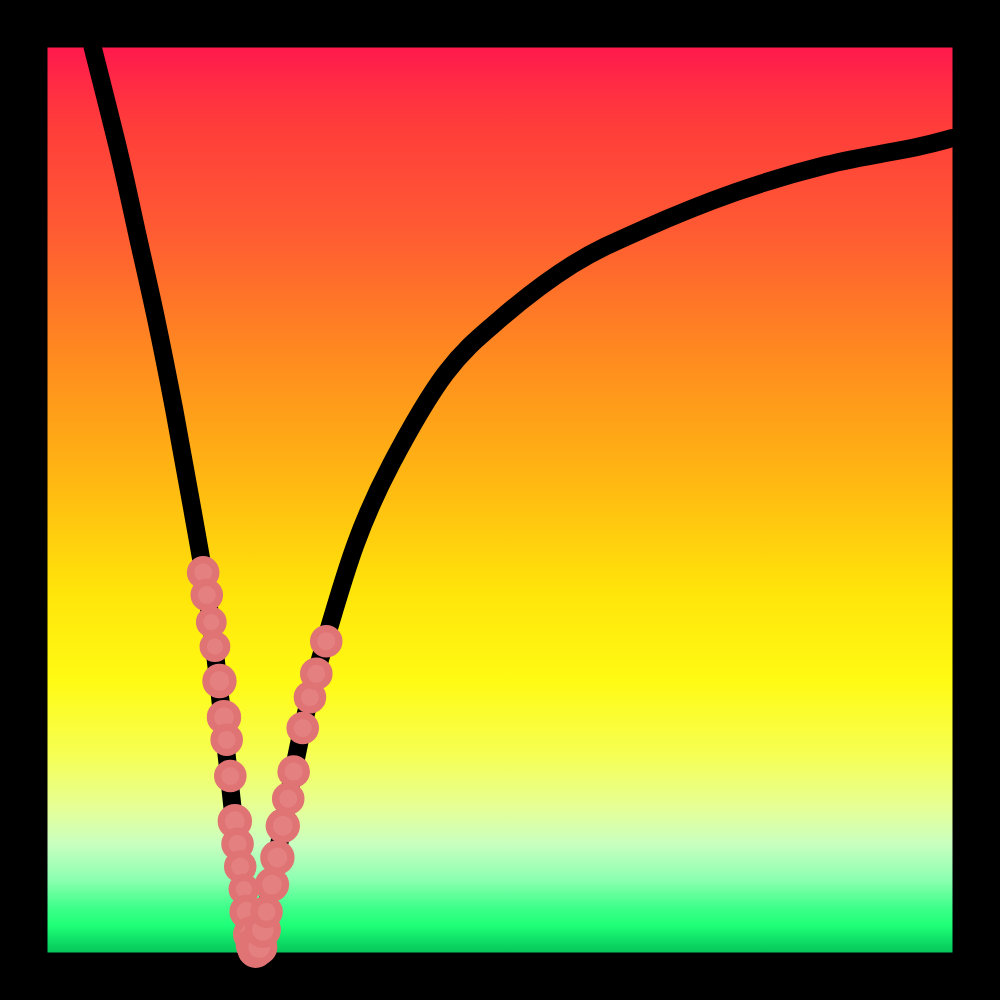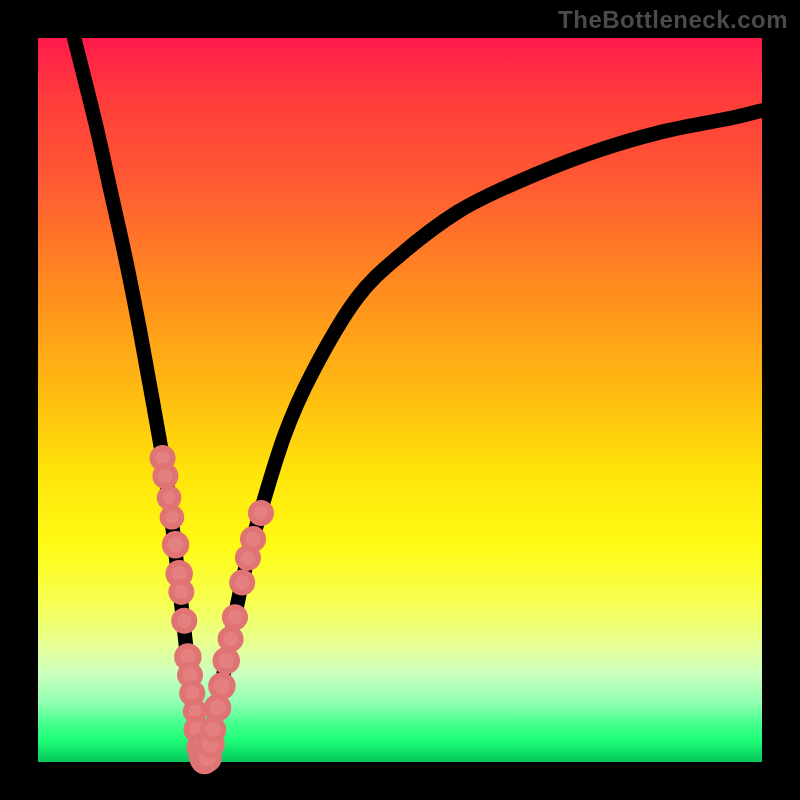--- a/index.html
+++ b/index.html
@@ -74,21 +74,20 @@
     color: #4b4b4b;
     letter-spacing: 0.5px;
     user-select: none;
   }
 </style>
 </head>
 <body>
 
 <div class="frame">
 
-  <div class="watermark">TheBottleneck.com</div>
 
   <div class="plot-area">
     <svg viewBox="0 0 100 100" preserveAspectRatio="none">
       <path id="curve-path" class="curve" d="M 5 0 C 5.50 2.00, 7.17 8.50, 8.00 12.00 C 8.83 15.50, 9.33 18.00, 10.00 21.00 C 10.67 24.00, 11.33 26.83, 12.00 30.00 C 12.67 33.17, 13.33 36.50, 14.00 40.00 C 14.67 43.50, 15.33 47.17, 16.00 51.00 C 16.67 54.83, 17.33 58.17, 18.00 63.00 C 18.67 67.83, 19.50 75.67, 20.00 80.00 C 20.50 84.33, 20.67 86.33, 21.00 89.00 C 21.33 91.67, 21.67 94.17, 22.00 96.00 C 22.33 97.83, 22.67 100.00, 23.00 100.00 C 23.33 100.00, 23.50 98.33, 24.00 96.00 C 24.50 93.67, 25.33 89.33, 26.00 86.00 C 26.67 82.67, 27.33 79.00, 28.00 76.00 C 28.67 73.00, 29.00 71.50, 30.00 68.00 C 31.00 64.50, 32.67 58.67, 34.00 55.00 C 35.33 51.33, 36.33 49.17, 38.00 46.00 C 39.67 42.83, 42.00 38.67, 44.00 36.00 C 46.00 33.33, 47.67 32.00, 50.00 30.00 C 52.33 28.00, 55.33 25.67, 58.00 24.00 C 60.67 22.33, 63.00 21.33, 66.00 20.00 C 69.00 18.67, 72.67 17.17, 76.00 16.00 C 79.33 14.83, 82.67 13.83, 86.00 13.00 C 89.33 12.17, 93.67 11.50, 96.00 11.00 C 98.33 10.50, 99.33 10.17, 100.00 10.00"></path>
       <g id="dots-group">
           <circle class="dot" cx="17.2" cy="58" r="1.4"></circle>
           <circle class="dot" cx="17.6" cy="60.5" r="1.4"></circle>
           <circle class="dot" cx="18.1" cy="63.5" r="1.3"></circle>
           <circle class="dot" cx="18.5" cy="66.2" r="1.3"></circle>
           <circle class="dot" cx="19" cy="70" r="1.5"></circle>

